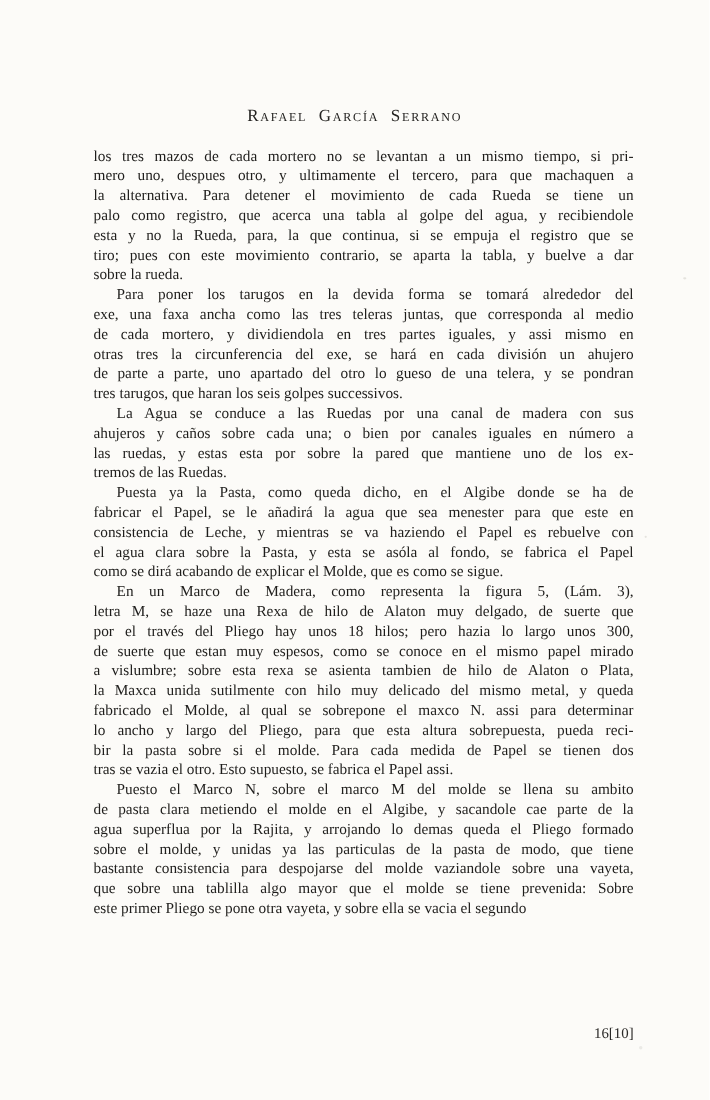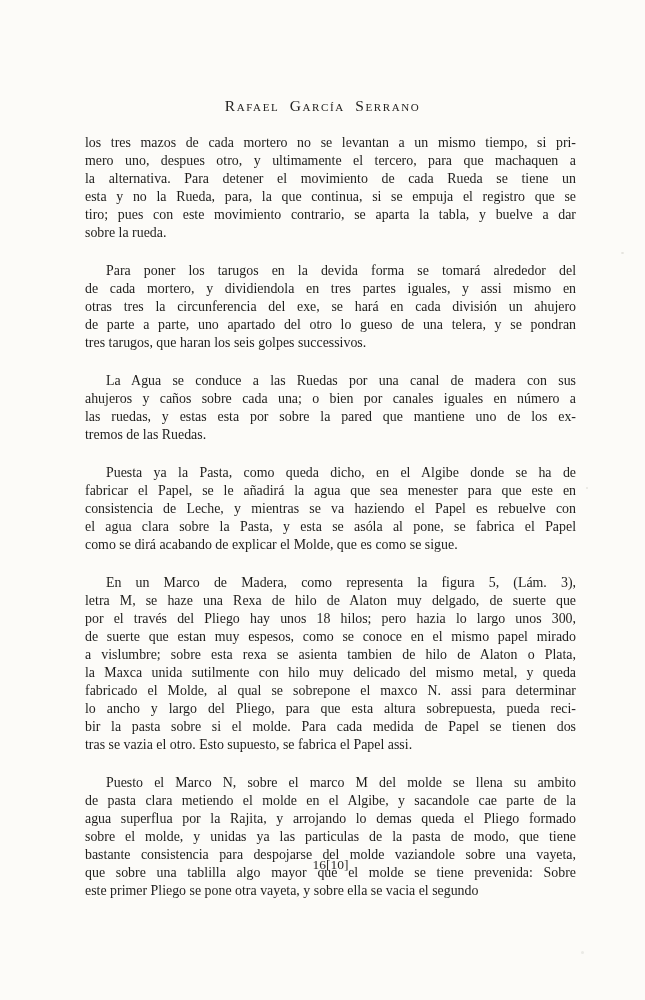--- a/index.html
+++ b/index.html
@@ -41,29 +41,28 @@
     height: 18px;
     white-space: nowrap;
     text-align: justify;
     text-align-last: justify;
   }
   .line.last {
     text-align-last: left;
   }
   .line.indent {
     text-indent: 21px;
-    margin-top: 20px;
   }
   .page-footer {
     position: absolute;
-    top: 857px;
+    top: 932px;
     left: 85px;
     width: 491px;
     display: flex;
-    justify-content: center;
+    justify-content: flex-end;
     font-size: 13.5px;
     color: #2a2927;
   }
   .scan-speck {
     position: absolute;
     background: #b9b6ae;
     border-radius: 50%;
     opacity: 0.35;
   }
   .speck-1 { left: 621px; top: 252px; width: 3px; height: 2px; }
@@ -74,36 +73,38 @@
 <body>
 
 <div class="page">
 
   <div class="running-head">Rafael García Serrano</div>
 
   <div class="text-block">
       <div class="line">los tres mazos de cada mortero no se levantan a un mismo tiempo, si pri-</div>
       <div class="line">mero uno, despues otro, y ultimamente el tercero, para que machaquen a</div>
       <div class="line">la alternativa. Para detener el movimiento de cada Rueda se tiene un</div>
+      <div class="line">palo como registro, que acerca una tabla al golpe del agua, y recibiendole</div>
       <div class="line">esta y no la Rueda, para, la que continua, si se empuja el registro que se</div>
       <div class="line">tiro; pues con este movimiento contrario, se aparta la tabla, y buelve a dar</div>
       <div class="line last">sobre la rueda.</div>
       <div class="line indent">Para poner los tarugos en la devida forma se tomará alrededor del</div>
+      <div class="line">exe, una faxa ancha como las tres teleras juntas, que corresponda al medio</div>
       <div class="line">de cada mortero, y dividiendola en tres partes iguales, y assi mismo en</div>
       <div class="line">otras tres la circunferencia del exe, se hará en cada división un ahujero</div>
       <div class="line">de parte a parte, uno apartado del otro lo gueso de una telera, y se pondran</div>
       <div class="line last">tres tarugos, que haran los seis golpes successivos.</div>
       <div class="line indent">La Agua se conduce a las Ruedas por una canal de madera con sus</div>
       <div class="line">ahujeros y caños sobre cada una; o bien por canales iguales en número a</div>
       <div class="line">las ruedas, y estas esta por sobre la pared que mantiene uno de los ex-</div>
       <div class="line last">tremos de las Ruedas.</div>
       <div class="line indent">Puesta ya la Pasta, como queda dicho, en el Algibe donde se ha de</div>
       <div class="line">fabricar el Papel, se le añadirá la agua que sea menester para que este en</div>
       <div class="line">consistencia de Leche, y mientras se va haziendo el Papel es rebuelve con</div>
-      <div class="line">el agua clara sobre la Pasta, y esta se asóla al pone, se fabrica el Papel</div>
+      <div class="line">el agua clara sobre la Pasta, y esta se asóla al fondo, se fabrica el Papel</div>
       <div class="line last">como se dirá acabando de explicar el Molde, que es como se sigue.</div>
       <div class="line indent">En un Marco de Madera, como representa la figura 5, (Lám. 3),</div>
       <div class="line">letra M, se haze una Rexa de hilo de Alaton muy delgado, de suerte que</div>
       <div class="line">por el través del Pliego hay unos 18 hilos; pero hazia lo largo unos 300,</div>
       <div class="line">de suerte que estan muy espesos, como se conoce en el mismo papel mirado</div>
       <div class="line">a vislumbre; sobre esta rexa se asienta tambien de hilo de Alaton o Plata,</div>
       <div class="line">la Maxca unida sutilmente con hilo muy delicado del mismo metal, y queda</div>
       <div class="line">fabricado el Molde, al qual se sobrepone el maxco N. assi para determinar</div>
       <div class="line">lo ancho y largo del Pliego, para que esta altura sobrepuesta, pueda reci-</div>
       <div class="line">bir la pasta sobre si el molde. Para cada medida de Papel se tienen dos</div>

